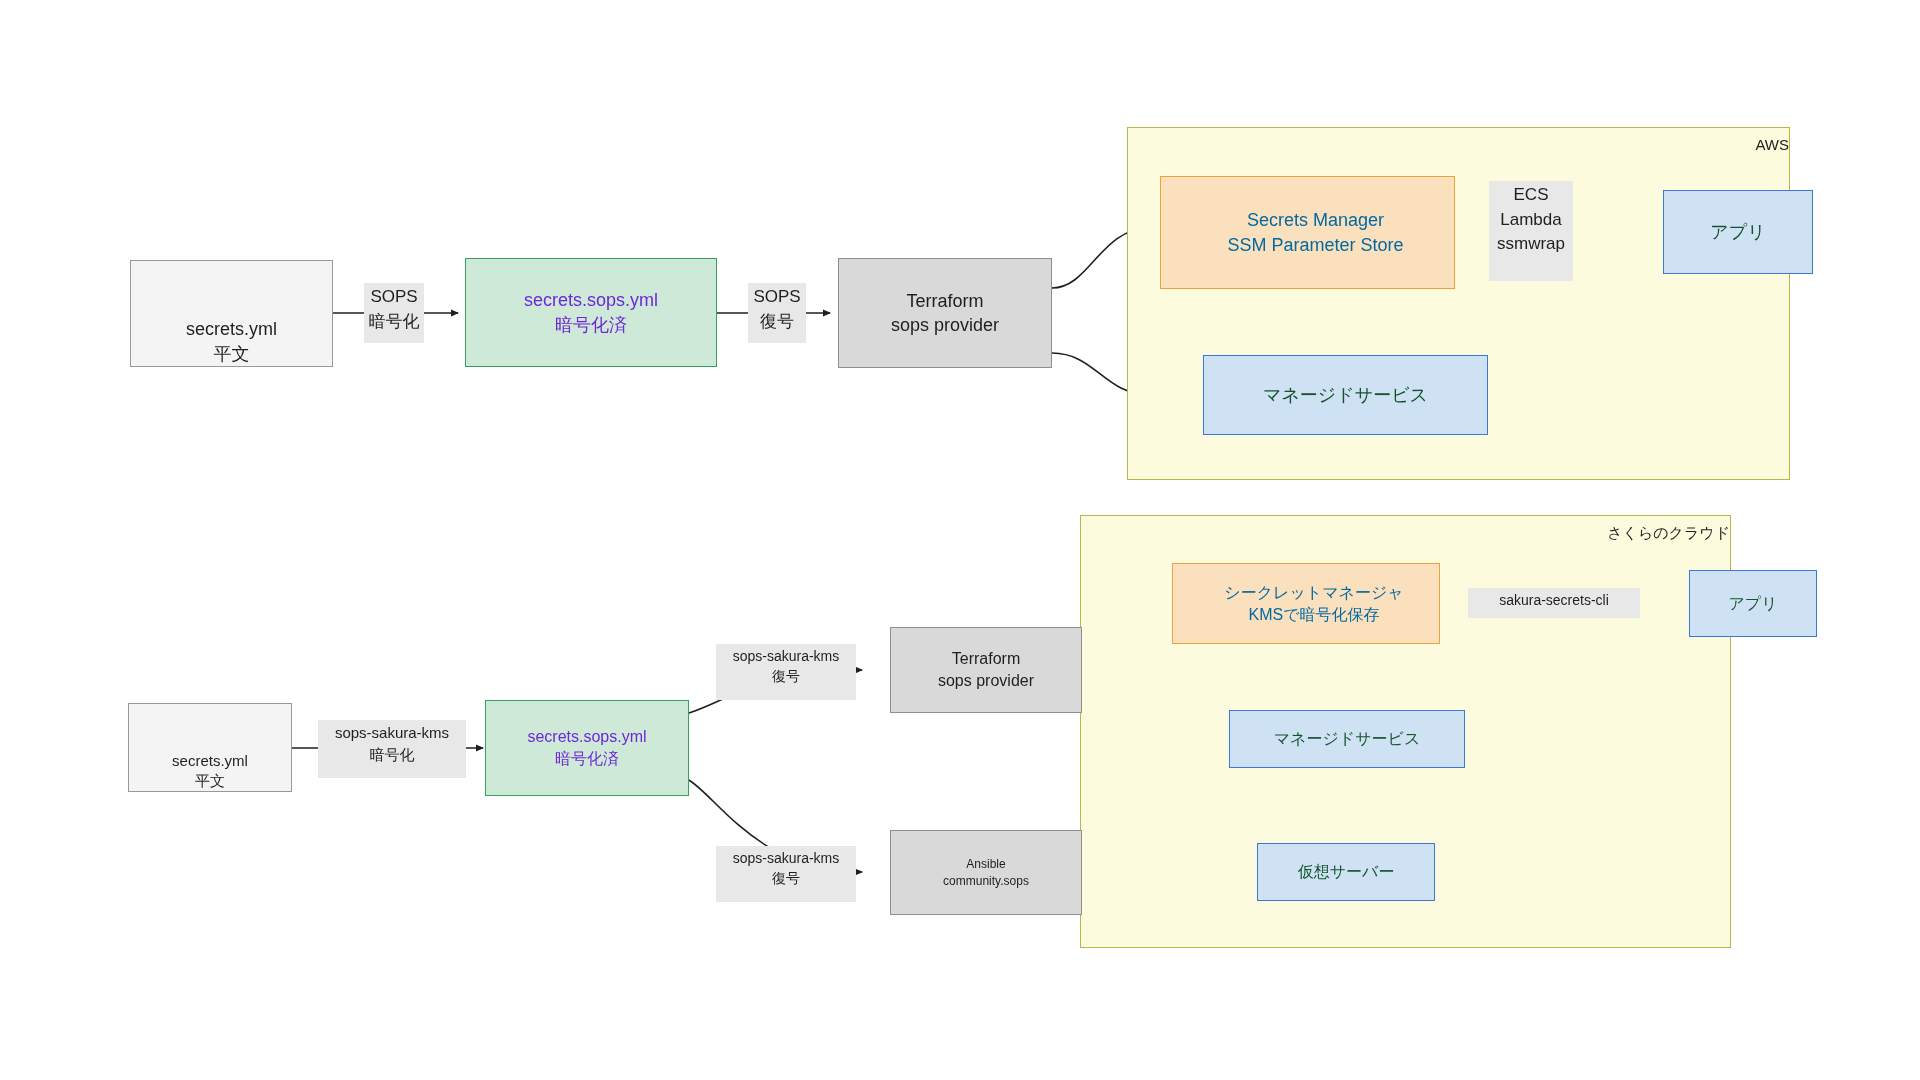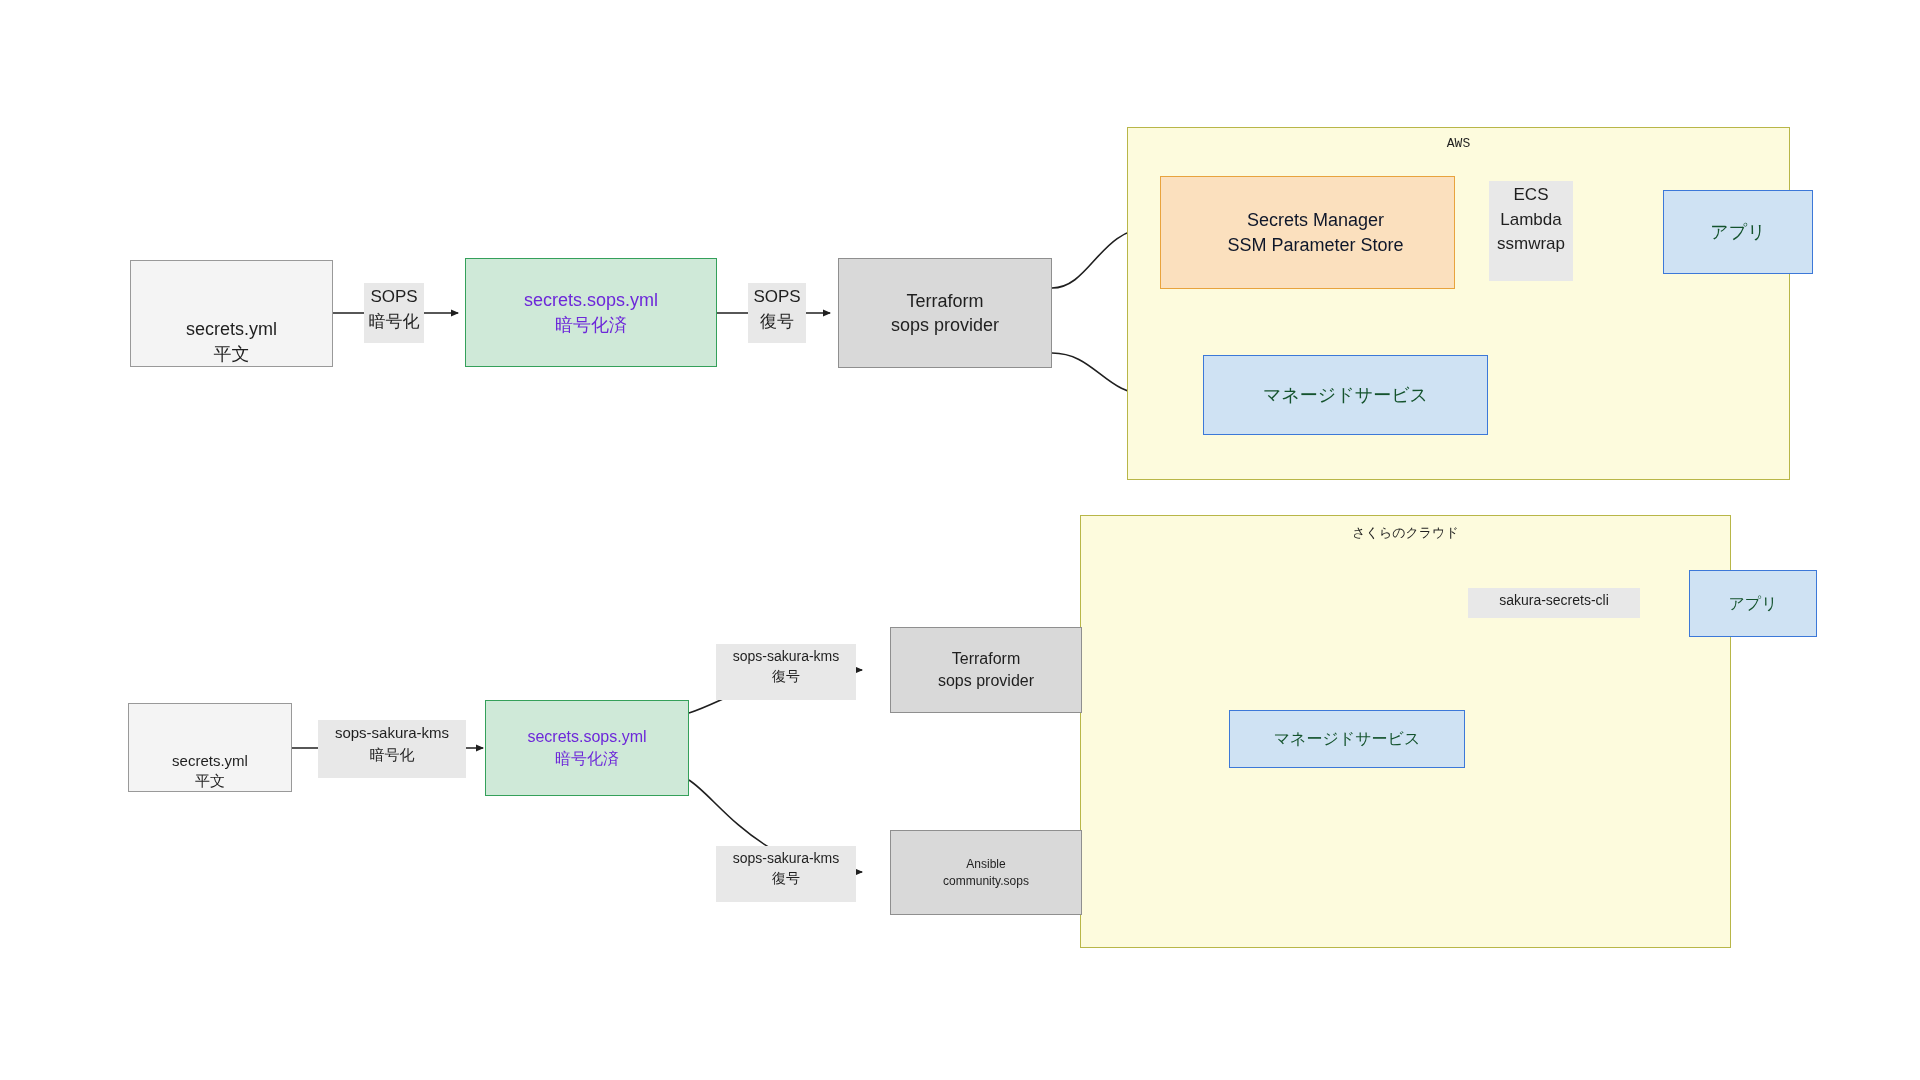--- a/index.html
+++ b/index.html
@@ -17,30 +17,30 @@
     display:flex;flex-direction:column;align-items:center;justify-content:center;
     text-align:center;line-height:1.35;
     border-width:1px;border-style:solid;
   }
   .node .ln{display:block;white-space:nowrap;}
 
   
   .n-plain{background:#f4f4f4;border-color:#999999;color:#1f1f1f;justify-content:flex-end;}
   .n-green{background:#cfe9d8;border-color:#34a05a;color:#6d28d9;}
   .n-gray {background:#d9d9d9;border-color:#8f8f8f;color:#1f1f1f;}
-  .n-orange{background:#fbe0be;border-color:#e8a33d;color:#0f172a;padding-left:16px;}
+  .n-orange{background:#fbe0be;border-color:#e8a33d;color:#0369a1;padding-left:16px;}
   .n-blue {background:#cfe2f3;border-color:#3c78d8;color:#14532d;margin-left:43px;}
 
   .group{
     position:absolute;box-sizing:border-box;
     background:#fdfbdd;border:1px solid #b8b648;
   }
   .group-title{
-    position:absolute;left:0;right:0;top:8px;text-align:center;
-    font-size:13px;color:#1f1f1f;white-space:nowrap;font-family:Liberation Mono, monospace;
+    position:absolute;left:0;right:0;top:8px;text-align:right;
+    font-size:15px;color:#1f1f1f;white-space:nowrap;
   }
 
   .edge-label{
     position:absolute;box-sizing:border-box;
     background:#e8e8e8;color:#1f1f1f;
     display:flex;flex-direction:column;align-items:center;justify-content:flex-start;
     text-align:center;line-height:1.45;white-space:nowrap;
     padding:2px 5px;
   }
   .edge-label .ln{display:block;}
@@ -154,27 +154,34 @@
   <div class="edge-label" style="left:716px;top:846px;width:140px;height:56px;font-size:14px;">
     <span class="ln">sops-sakura-kms</span>
     <span class="ln">復号</span>
   </div>
 
   <div class="node n-gray" style="left:890px;top:830px;width:192px;height:85px;font-size:12px;">
     <span class="ln">Ansible</span>
     <span class="ln">community.sops</span>
   </div>
 
+  <div class="node n-orange" style="left:1172px;top:563px;width:268px;height:81px;font-size:16px;">
+    <span class="ln">シークレットマネージャ</span>
+    <span class="ln">KMSで暗号化保存</span>
+  </div>
 
   <div class="edge-label" style="left:1468px;top:588px;width:172px;height:30px;font-size:14px;">
     <span class="ln">sakura-secrets-cli</span>
   </div>
 
   <div class="node n-blue" style="left:1646px;top:570px;width:128px;height:67px;font-size:16px;">
     <span class="ln">アプリ</span>
   </div>
 
   <div class="node n-blue" style="left:1186px;top:710px;width:236px;height:58px;font-size:16px;">
     <span class="ln">マネージドサービス</span>
   </div>
 
+  <div class="node n-blue" style="left:1214px;top:843px;width:178px;height:58px;font-size:16px;">
+    <span class="ln">仮想サーバー</span>
+  </div>
 
 </div>
 
 </body></html>

